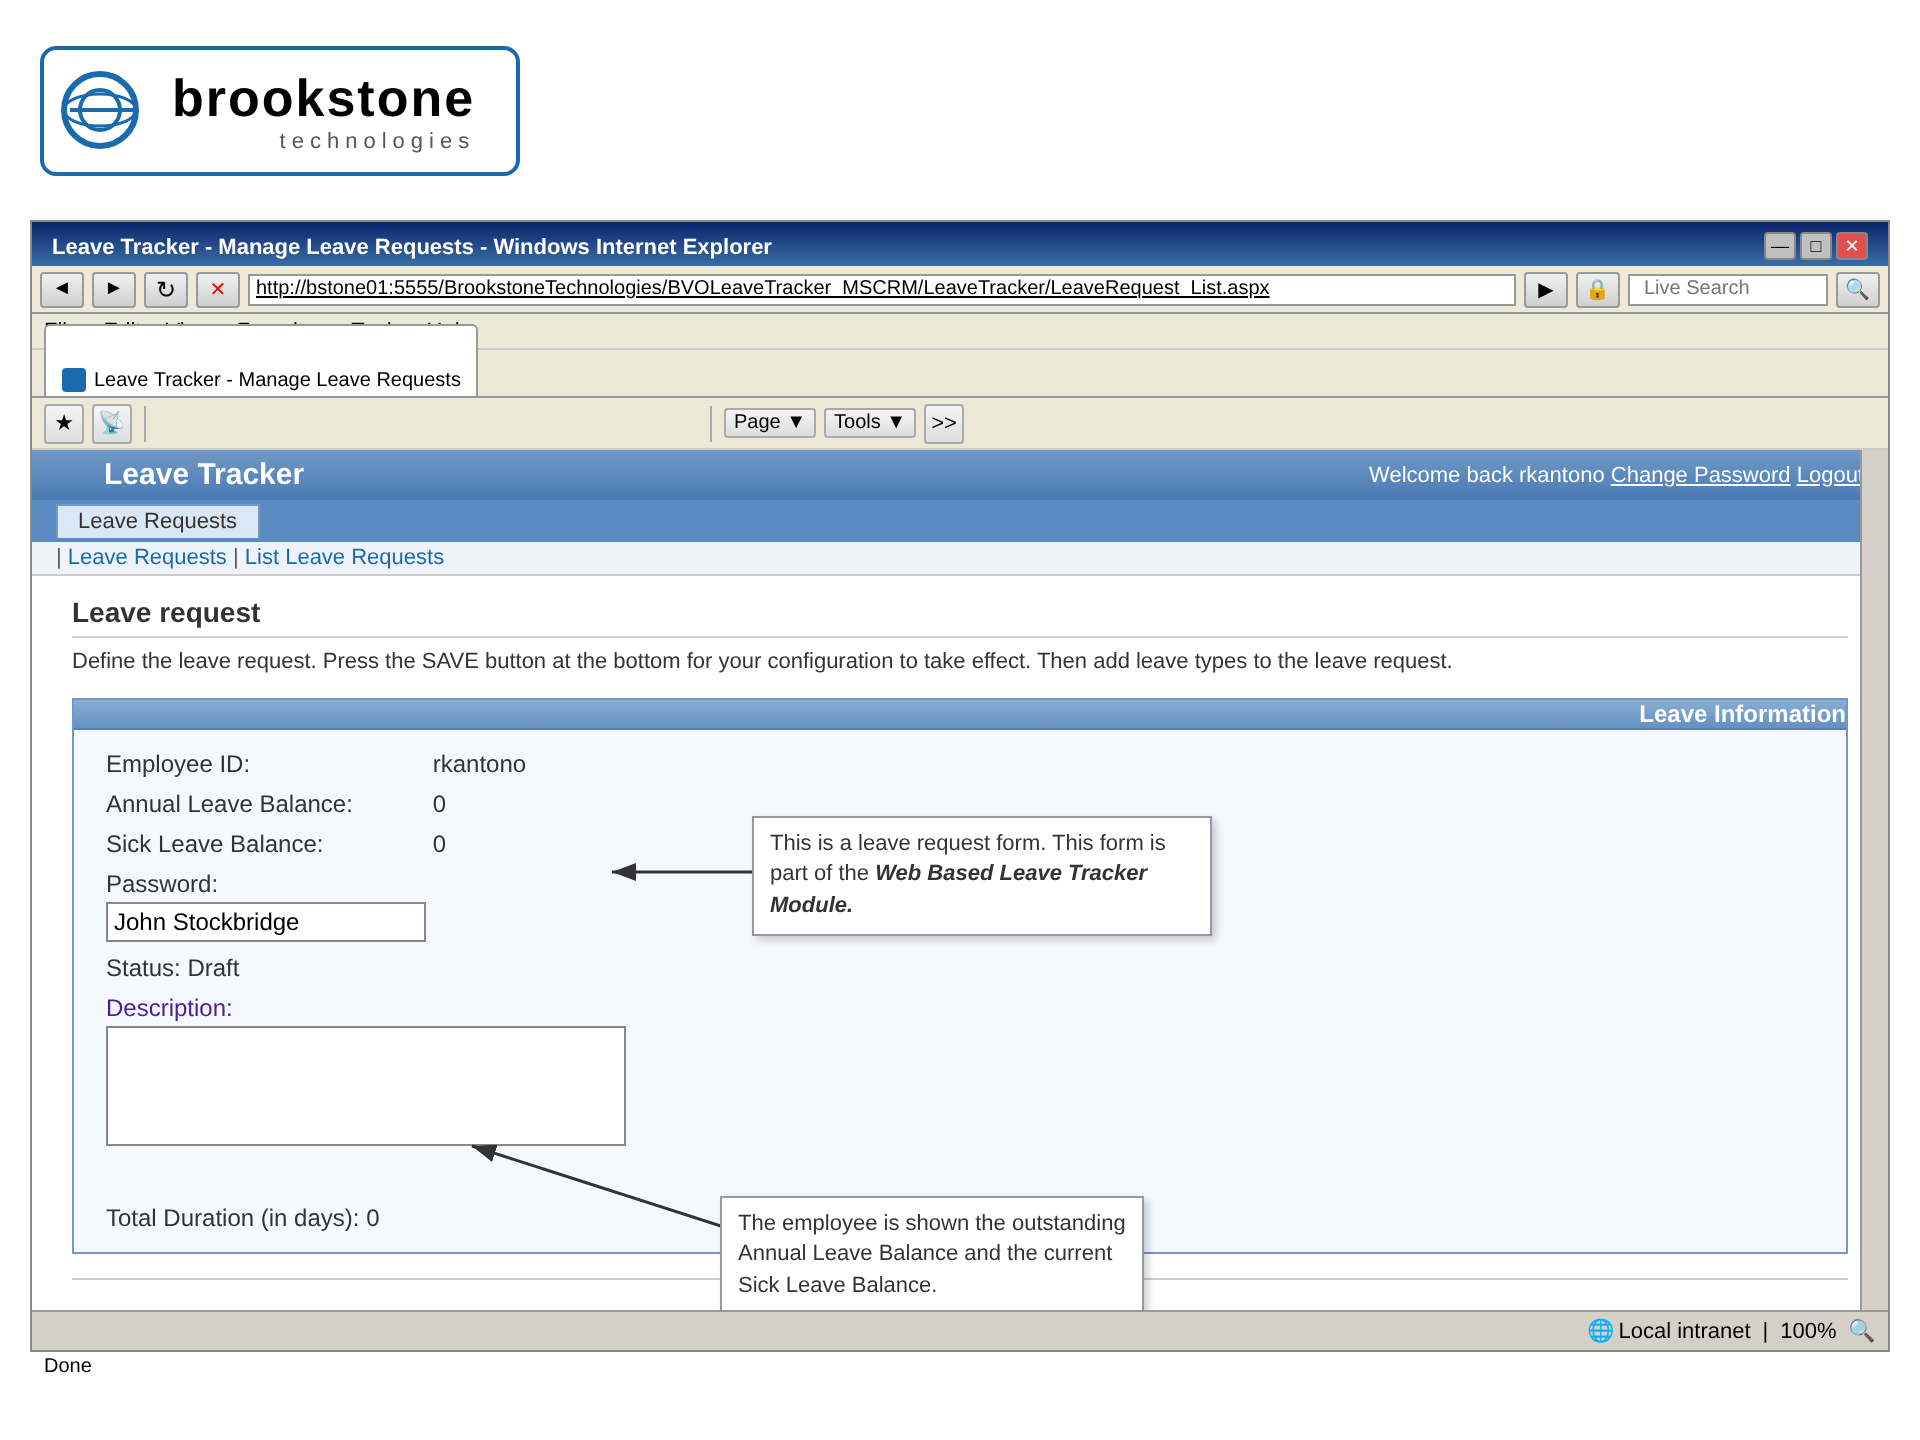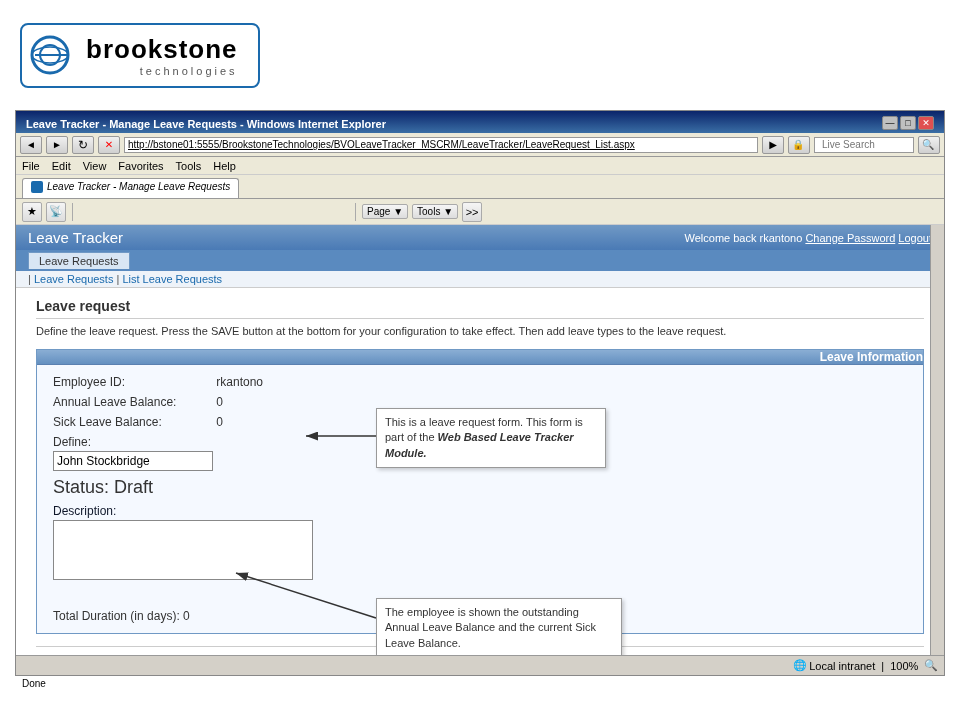--- a/index.html
+++ b/index.html
@@ -154,26 +154,25 @@
       align-items: flex-end;
       height: 24px;
       border-bottom: 1px solid #999;
     }
     .tab {
       background: #fff;
       border: 1px solid #999;
       border-bottom: none;
       padding: 2px 8px;
       font-size: 10px;
-      height: 20px;
-      display: flex;
-      align-items: flex-start;
+      height: 36px;
+      display: flex;
+      align-items: flex-end;
       gap: 4px;
       border-radius: 3px 3px 0 0;
-      font-style: italic;
     }
     .tab-favicon {
       width: 12px;
       height: 12px;
       background: #1a6aad;
       border-radius: 2px;
       display: inline-block;
     }
 
     
@@ -227,22 +226,23 @@
     
     .app-header {
       background: linear-gradient(to bottom, #7099c5, #4a7ab5);
       padding: 4px 12px;
       display: flex;
       justify-content: space-between;
       align-items: center;
     }
     .app-title {
       font-size: 15px;
-      font-weight: normal;
+      font-weight: bold;
       color: #fff;
+      margin-left: 24px;
     }
     .header-links {
       font-size: 11px;
       color: #fff;
     }
     .header-link {
       color: #fff;
       text-decoration: underline;
       cursor: pointer;
     }
@@ -339,29 +339,29 @@
     .manager-input {
       width: 160px;
       height: 20px;
       border: 1px solid #888;
       background: #fff;
       font-size: 12px;
       padding: 0 3px;
     }
 
     .status-row {
-      font-size: 18px;
+      font-size: 12px;
       color: #333;
       margin: 6px 0;
     }
 
     .desc-label {
       display: block;
       font-size: 12px;
-      color: #0f172a;
+      color: #4c1d95;
       margin-bottom: 2px;
     }
     .desc-textarea {
       width: 260px;
       height: 60px;
       border: 1px solid #888;
       background: #fff;
       font-size: 12px;
       resize: none;
     }
@@ -563,21 +563,21 @@
             <span class="field-label">Annual Leave Balance:</span>
             <span class="field-value">0</span>
           </div>
 
           <div class="field-row">
             <span class="field-label">Sick Leave Balance:</span>
             <span class="field-value">0</span>
           </div>
 
           <div class="field-row">
-            <label class="manager-label">Define:</label>
+            <label class="manager-label">Password:</label>
             <input class="manager-input" type="text" value="John Stockbridge" style="">
           </div>
 
           <div class="status-row">
             <span>Status:</span>
             <span> </span>
             <span>Draft</span>
           </div>
 
           <div class="field-row">
@@ -596,21 +596,21 @@
 
       <div class="form-buttons">
         <button class="btn-save">Save</button>
         <button class="btn-cancel">Cancel</button>
       </div>
 
       <div class="callout-box" style="left: 360px; top: 120px; width: 230px;">
         <span>This is a leave request form. This form is part of the <em><b>Web Based Leave Tracker Module.</b></em></span>
       </div>
 
-      <div class="callout-box" style="left: 360px; top: 310px; width: 246px;">
+      <div class="callout-box" style="left: 344px; top: 310px; width: 212px;">
         <span>The employee is shown the outstanding Annual Leave Balance and the current Sick Leave Balance.</span>
       </div>
 
       <svg class="annotations-layer">
 
         <defs>
           <marker id="arrowhead1" markerWidth="8" markerHeight="6" refX="8" refY="3" orient="auto">
             <polygon points="0 0, 8 3, 0 6" fill="#333"></polygon>
           </marker>
           <marker id="arrowhead2" markerWidth="8" markerHeight="6" refX="8" refY="3" orient="auto">

